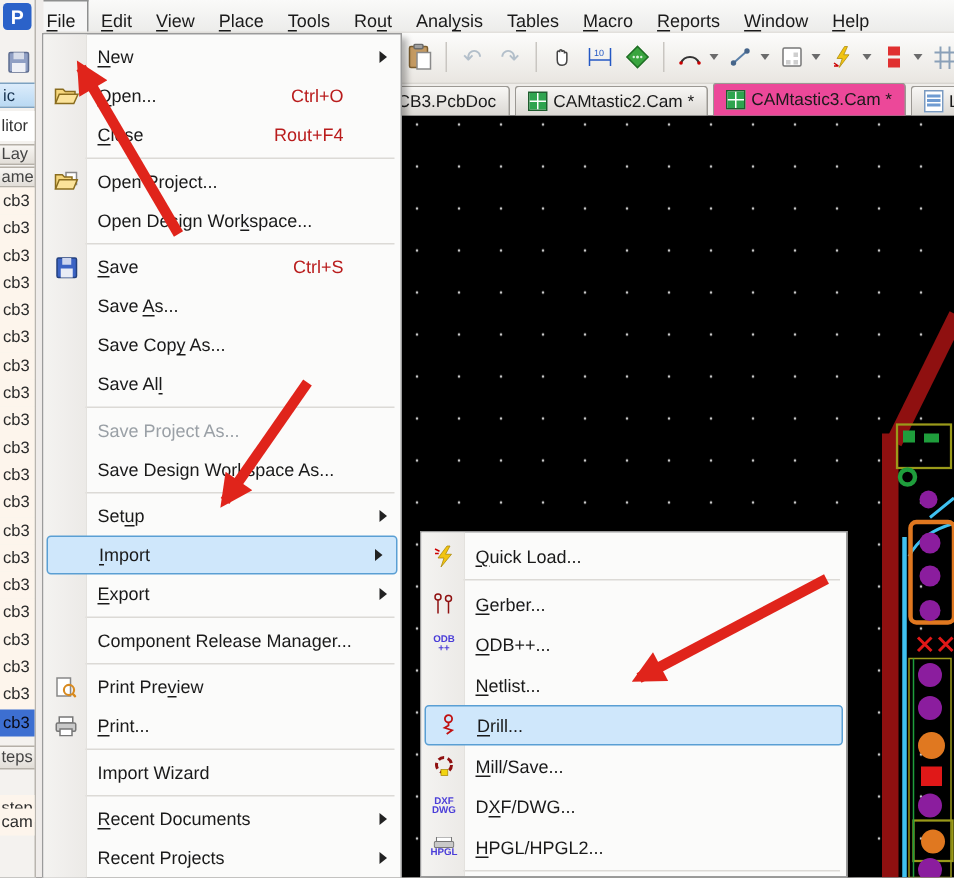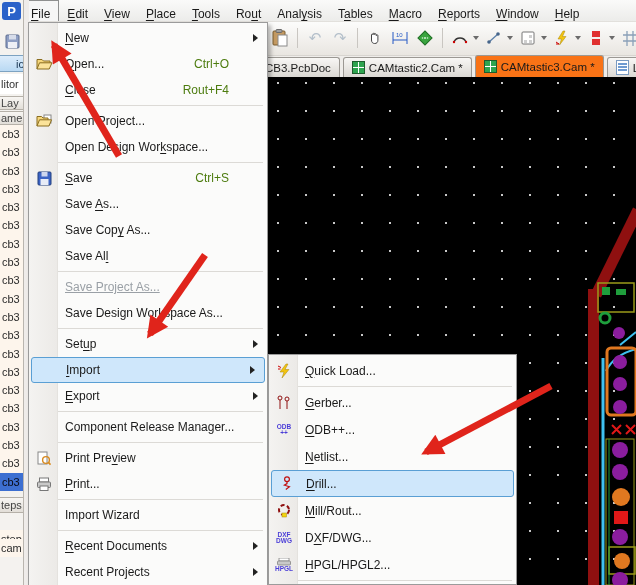--- a/index.html
+++ b/index.html
@@ -16,60 +16,60 @@
            border-bottom:1px solid #d8d5d0;}
   .ticons{position:absolute;left:270px;top:4px;display:flex;align-items:center;gap:5px;height:24px;}
   .tico{width:20px;height:20px;display:flex;align-items:center;justify-content:center;font-size:15px;color:#555;}
   .tsep{width:1px;height:20px;background:#c9c6c1;margin:0 2px;}
   .caret{width:0;height:0;border-left:3.5px solid transparent;border-right:3.5px solid transparent;border-top:4px solid #6b6b6b;margin-left:-2px;}
   .gray{color:#b3bfca;}
   
   .tabbar{position:absolute;left:256px;top:55px;right:0;height:22px;display:flex;align-items:flex-end;gap:3px;}
   .tab{height:19px;display:flex;align-items:center;gap:4px;padding:0 8px;font-size:11.5px;white-space:nowrap;
        background:linear-gradient(#f8f7f5,#dbd8d3);border:1px solid #9b9893;border-bottom:none;border-radius:3px 3px 0 0;cursor:default;}
-  .tab.active{background:#f97316;height:21px;}
+  .tab.active{background:#ec4899;height:21px;}
   .camico{width:13px;height:13px;box-sizing:border-box;border:1px solid #1f5c2e;background:#fff;
           display:grid;grid-template-columns:5px 5px;grid-template-rows:5px 5px;gap:1px;padding:0;}
   .camico span{background:var(--cam-icon-green);}
   .docico{width:11px;height:13px;background:#fff;border:1px solid #7a9ac0;position:relative;}
   .docico::before{content:"";position:absolute;left:1px;right:1px;top:2px;height:1.5px;background:#6f9bd1;box-shadow:0 3px 0 #6f9bd1,0 6px 0 #6f9bd1;}
   
   .canvas{position:absolute;left:24px;top:77px;width:612px;height:508px;background:var(--canvas-bg);
           background-image:radial-gradient(circle,rgba(235,235,235,.85) .8px,transparent 1.1px);
           background-size:28px 28px;background-position:-12px -8px;}
   .grayband{position:absolute;left:24px;top:0;width:5px;height:585px;background:#efecea;z-index:2;}
   
   .sidebar{position:absolute;left:0;top:0;width:24px;height:585px;background:#f4f2ef;border-right:1px solid #b9b5af;
            box-sizing:border-box;z-index:3;font-size:11px;overflow:hidden;}
   .sb-appico{position:absolute;left:2px;top:2px;width:19px;height:18px;background:#2b62c9;color:#fff;font-weight:bold;
              font-size:13px;border-radius:3px;display:flex;align-items:center;justify-content:center;}
   .sb-save{position:absolute;left:5px;top:34px;}
   .sb-tab{position:absolute;left:0;top:55px;width:24px;height:17px;background:linear-gradient(#dcecfb,#b9d9f3);
-          border-top:1px solid #7da2c1;border-bottom:1px solid #7da2c1;line-height:16px;padding-left:16px;box-sizing:border-box;color:#16324f;}
+          border-top:1px solid #7da2c1;border-bottom:1px solid #7da2c1;line-height:16px;padding-left:2px;box-sizing:border-box;color:#16324f;}
   .sb-txt{position:absolute;left:0;top:74px;width:24px;height:20px;background:#fff;line-height:20px;padding-left:1px;box-sizing:border-box;color:#333;}
   .sb-hdr{background:linear-gradient(#f8f6f3,#e2ded8);border:1px solid #b5b0a8;border-left:none;box-sizing:border-box;
           color:#444;line-height:13px;padding-left:1px;position:absolute;left:0;width:24px;height:14px;}
   .sb-rows{position:absolute;left:0;top:125px;width:24px;}
   .srow{height:18.3px;line-height:18.3px;background:#fdf5ec;color:#2b2b2b;padding-left:2px;box-sizing:border-box;}
   .srow.sel{background:var(--selection-blue);color:#0a0a14;}
   .sb-low{position:absolute;left:0;width:24px;height:18px;line-height:18px;background:#fdf5ec;color:#2b2b2b;padding-left:1px;box-sizing:border-box;}
   
   .menu{position:absolute;background:#fbfbfa;border:1px solid #9b9b9b;box-shadow:3px 3px 4px rgba(0,0,0,.28);
         box-sizing:border-box;padding:2px 0;z-index:5;}
   .menu .gutter{position:absolute;left:0;top:0;bottom:0;width:28px;background:linear-gradient(90deg,#f4f3f1,#eceae7);border-right:1px solid #e4e2de;}
   #filemenu{left:28px;top:22px;width:240px;height:570px;}
-  #importmenu{left:268px;top:354px;width:249px;height:231px;z-index:6;}
+  #importmenu{left:280px;top:354px;width:285px;height:231px;z-index:6;}
   .mi{position:relative;height:26px;display:flex;align-items:center;padding:0 8px 0 36px;box-sizing:border-box;white-space:nowrap;}
   #importmenu .mi{height:27px;}
   .mi .ico{position:absolute;left:4px;top:50%;transform:translateY(-50%);width:22px;height:18px;display:flex;align-items:center;justify-content:center;}
   .mi .lbl{flex:0 0 auto;}
-  .mi .sc{margin-left:auto;padding-right:30px;color:#4d7c0f;}
+  .mi .sc{margin-left:auto;padding-right:30px;color:#b91c1c;}
   .mi.has-sub::after{content:"";position:absolute;right:9px;top:50%;transform:translateY(-50%);
         width:0;height:0;border-top:4px solid transparent;border-bottom:4px solid transparent;border-left:5px solid #222;}
-  .mi.dis .lbl{color:#9aa0a6;text-decoration:underline;}
+  .mi.dis .lbl{color:#9aa0a6;}
   .mi.hl{background:var(--menu-highlight-bg);border:1px solid var(--menu-highlight-border);border-radius:3px;
          margin:0 2px;padding-left:34px;height:26px;}
   #importmenu .mi.hl{height:27px;}
   .msep{height:1px;background:#dcdad6;margin:2px 4px 2px 22px;}
   .txtico{font-size:6.5px;font-weight:bold;line-height:6px;color:#4a3dd8;text-align:center;font-family:"Liberation Sans",sans-serif;}
   
   #arrows{position:absolute;left:0;top:0;z-index:10;pointer-events:none;}
 </style>
 </head>
 <body>
@@ -437,21 +437,21 @@
         </span>
       <span class="lbl"><span></span><u>D</u><span>rill...</span></span>
     </div>
     <div class="mi">
       <span class="ico">
           <svg width="16" height="16" viewBox="0 0 16 16">
             <circle cx="8" cy="7" r="5" fill="none" stroke="#8f1010" stroke-width="2" stroke-dasharray="4 2.5"></circle>
             <rect x="6" y="10" width="4.5" height="4" fill="#f2d411" stroke="#a8870a" stroke-width=".5"></rect>
           </svg>
         </span>
-      <span class="lbl"><span></span><u>M</u><span>ill/Rout...</span></span>
+      <span class="lbl"><span></span><u>M</u><span>ill/Save...</span></span>
     </div>
     <div class="mi">
       <span class="ico">
           <span class="txtico"><span>DXF</span><br><span>DWG</span></span>
         </span>
       <span class="lbl"><span>D</span><u>X</u><span>F/DWG...</span></span>
     </div>
     <div class="mi">
       <span class="ico">
           <span style="display:flex;flex-direction:column;align-items:center;">

